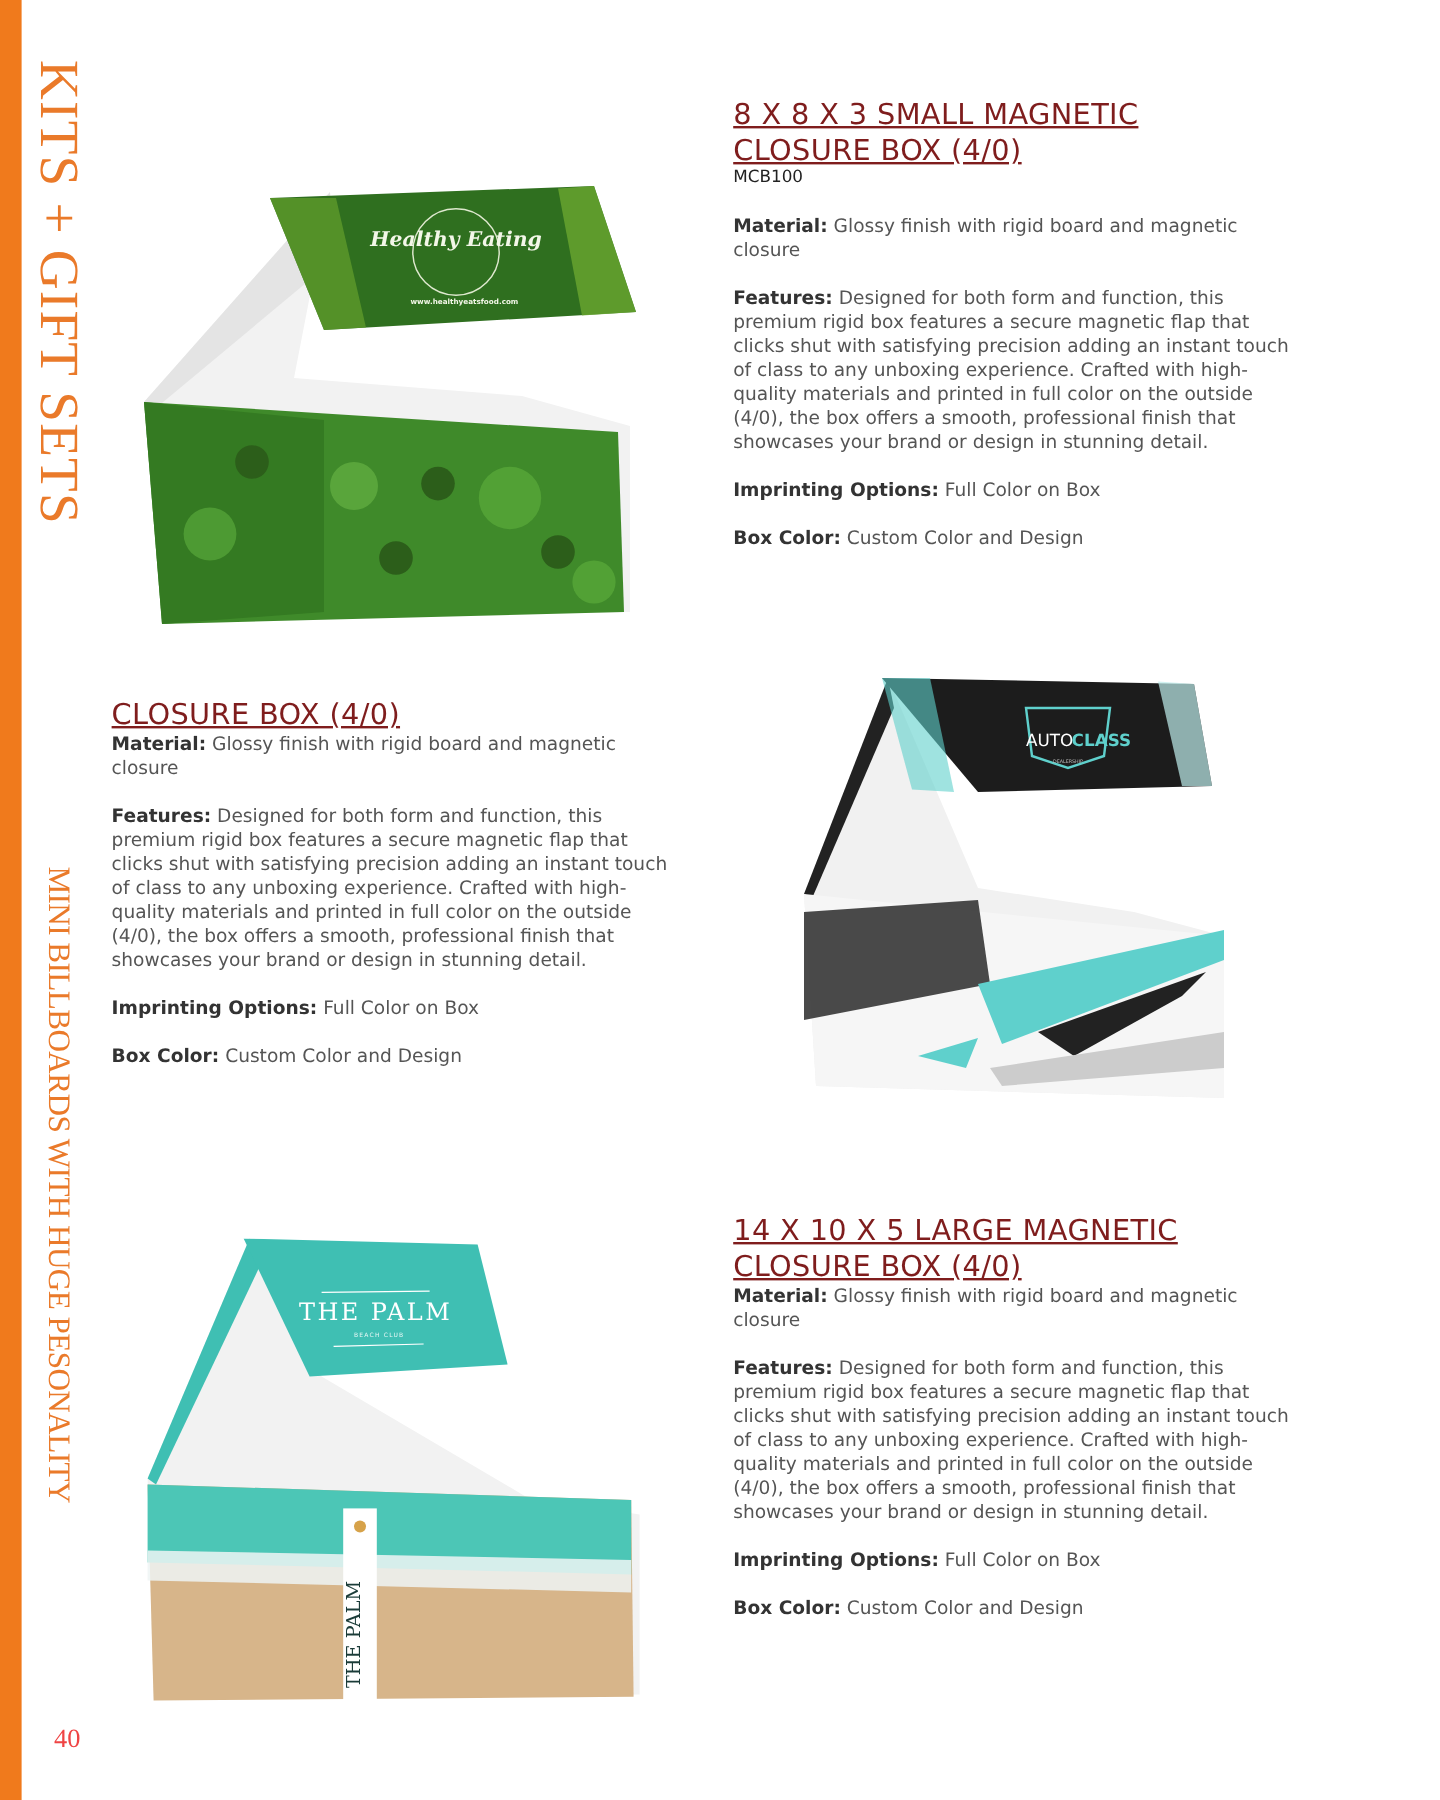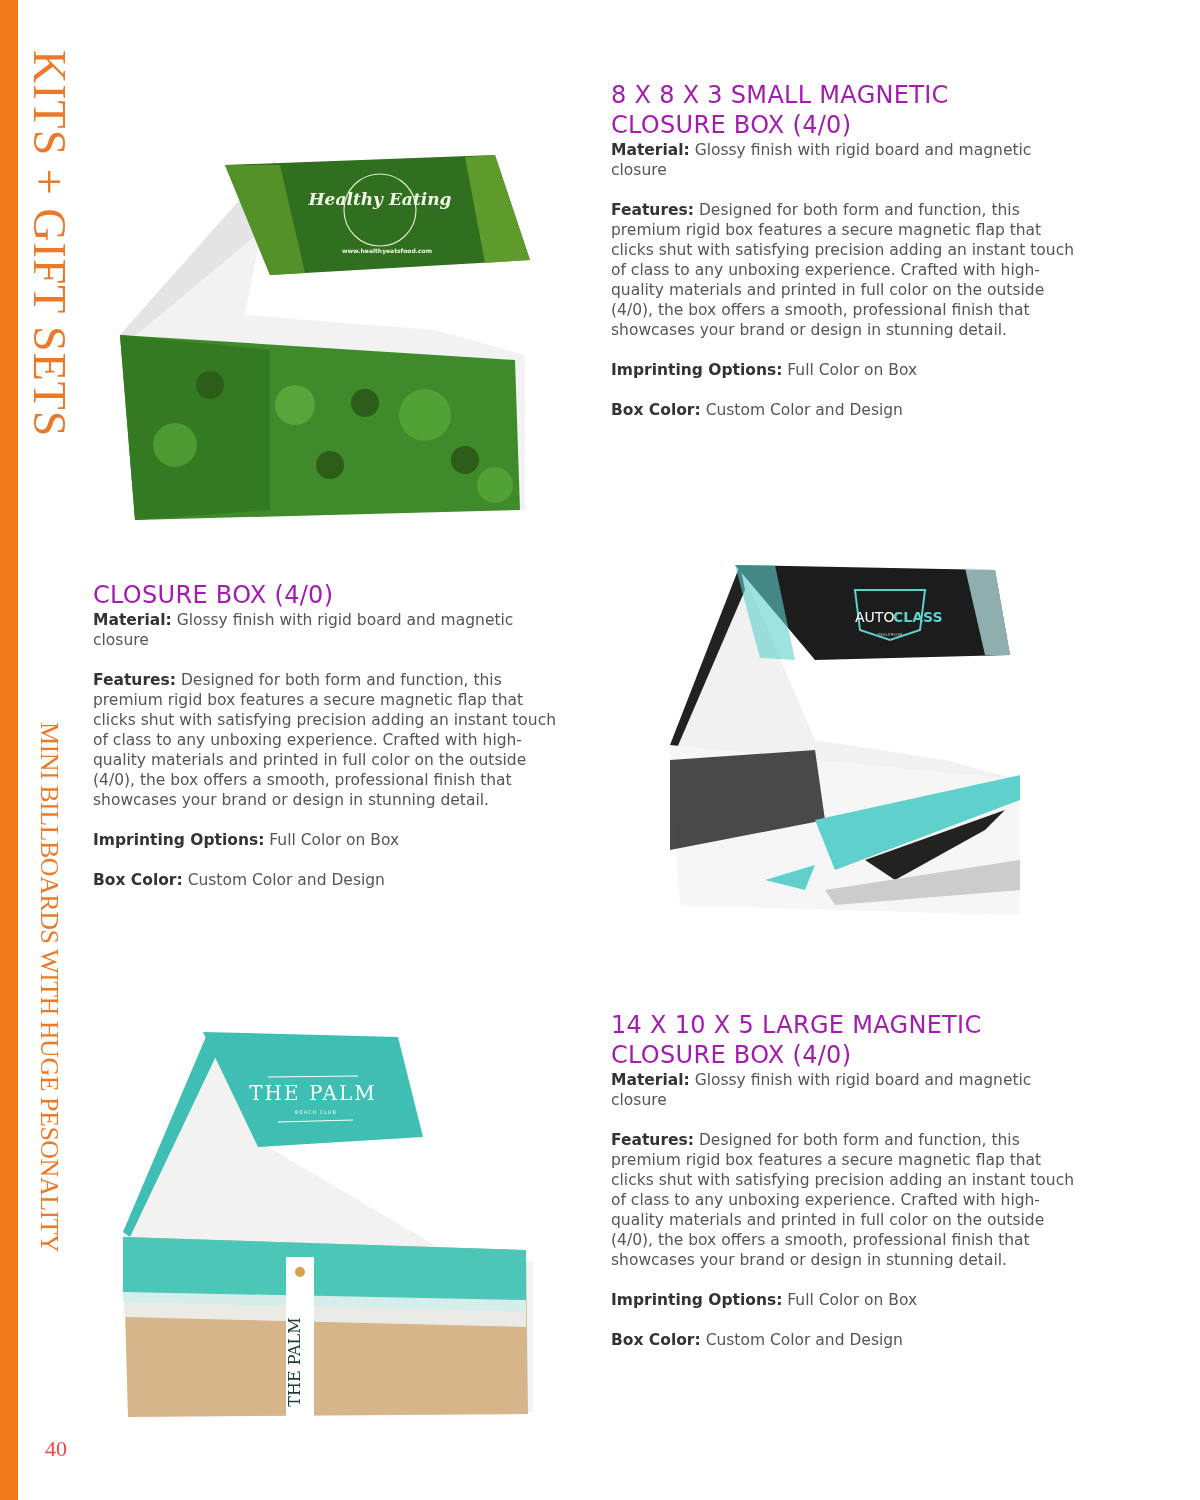--- a/index.html
+++ b/index.html
@@ -3,21 +3,21 @@
 <meta charset="utf-8">
 <style>
   html, body { margin: 0; padding: 0; }
   body { width: 1200px; height: 1500px; position: relative; background: #ffffff; overflow: hidden; font-family: "DejaVu Sans", sans-serif; }
   .orange-bar { position: absolute; left: 0; top: 0; width: 18px; height: 1500px; background: #f07a1c; }
   .vert-title { position: absolute; font-family: "Liberation Serif", serif; color: #ea7a2a; white-space: nowrap; transform-origin: left top; transform: rotate(90deg); }
   .vt1 { left: 76px; top: 50px; font-size: 46px; letter-spacing: 1px; }
   .vt2 { left: 64px; top: 722px; font-size: 26px; letter-spacing: -0.5px; }
   .page-num { position: absolute; left: 45px; top: 1436px; font-family: "Liberation Serif", serif; font-size: 22px; color: #ef4444; }
   .product { position: absolute; width: 470px; color: #333; }
-  .product h2 { margin: 0; font-weight: normal; font-size: 24px; line-height: 30px; color: #a21caf; letter-spacing: 0.3px; }
+  .product h2 { margin: 0; font-weight: normal; font-size: 24px; line-height: 30px; color: #7f1d1d; letter-spacing: 0.3px; text-decoration: underline; }
   .product .sku { font-size: 14px; line-height: 16px; color: #222; margin-bottom: 22px; }
   .product p { margin: 0 0 20px 0; font-size: 15.5px; line-height: 20px; color: #555; }
   .product p b { font-weight: bold; color: #333; }
   .p1 { left: 611px; top: 80px; }
   .p2 { left: 93px; top: 550px; }
   .p3 { left: 611px; top: 1010px; }
   .img { position: absolute; }
   .img svg { display: block; }
 </style>
 </head>
@@ -46,20 +46,21 @@
       <circle cx="360" cy="305" r="14" fill="#2c5e1a"></circle>
     <circle cx="70" cy="290" r="22" fill="#58a83a" opacity="0.7"></circle>
       <circle cx="320" cy="260" r="26" fill="#5fb03e" opacity="0.6"></circle>
     <circle cx="190" cy="250" r="20" fill="#6ab848" opacity="0.6"></circle>
       <circle cx="390" cy="330" r="18" fill="#5fb03e" opacity="0.6"></circle>
   </svg>
 </div>
 
 <div class="product p1">
   <h2><span>8 X 8 X 3 SMALL MAGNETIC</span><br><span>CLOSURE BOX (4/0)</span></h2>
+  <div class="sku">MCB100</div>
   <p><b>Material:</b> <span>Glossy finish with rigid board and magnetic closure</span></p>
   <p><b>Features:</b> <span>Designed for both form and function, this premium rigid box features a secure magnetic flap that clicks shut with satisfying precision adding an instant touch of class to any unboxing experience. Crafted with high-quality materials and printed in full color on the outside (4/0), the box offers a smooth, professional finish that showcases your brand or design in stunning detail.</span></p>
   <p><b>Imprinting Options:</b> <span>Full Color on Box</span></p>
   <p><b>Box Color:</b> <span>Custom Color and Design</span></p>
 </div>
 
 <div class="product p2">
   <h2><br><span>CLOSURE BOX (4/0)</span></h2>
   <p><b>Material:</b> <span>Glossy finish with rigid board and magnetic closure</span></p>
   <p><b>Features:</b> <span>Designed for both form and function, this premium rigid box features a secure magnetic flap that clicks shut with satisfying precision adding an instant touch of class to any unboxing experience. Crafted with high-quality materials and printed in full color on the outside (4/0), the box offers a smooth, professional finish that showcases your brand or design in stunning detail.</span></p>

